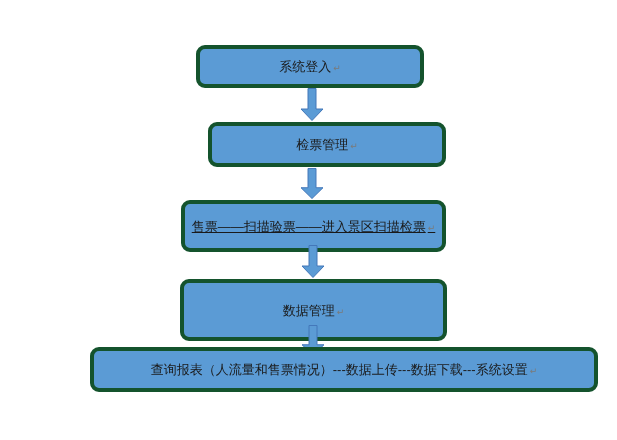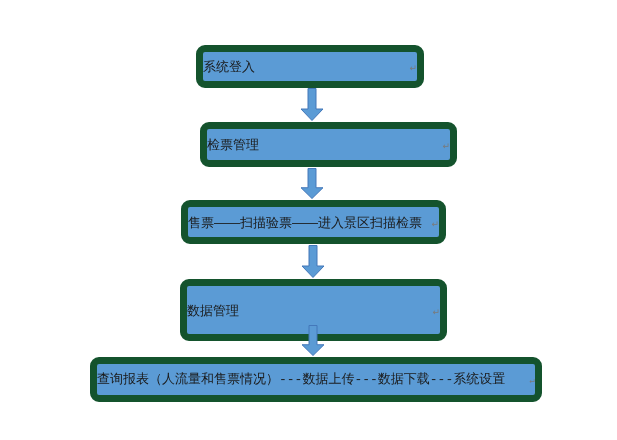--- a/index.html
+++ b/index.html
@@ -12,44 +12,44 @@
     position: relative;
     width: 617px;
     height: 440px;
     background: #ffffff;
     overflow: hidden;
   }
   .flow-node {
     position: absolute;
     box-sizing: border-box;
     background: #5b9bd5;
-    border: 7px solid #14532d;
+    border: 4px solid #14532d;
     border-radius: 9px;
     display: flex;
     align-items: center;
-    justify-content: space-between;
+    justify-content: center;
     color: #1a1a1a;
     font-size: 13px;
     line-height: 1;
     letter-spacing: 0px;
     white-space: nowrap;
   }
   .flow-node .label { color: #1a1a1a; }
   .flow-node .pmark {
     color: #7a7a7a;
     font-size: 9px;
     margin-left: 2px;
     position: relative;
     top: 2px;
   }
   .node-1 { left: 196px; top: 45px;  width: 228px; height: 43px; }
-  .node-2 { left: 200px; top: 122px; width: 257px; height: 45px; }
-  .node-3 { left: 181px; top: 200px; width: 265px; height: 44px; }
+  .node-2 { left: 208px; top: 122px; width: 238px; height: 45px; }
+  .node-3 { left: 181px; top: 200px; width: 265px; height: 52px; text-decoration: underline; }
   .node-4 { left: 180px; top: 279px; width: 267px; height: 62px; }
-  .node-5 { left: 90px;  top: 357px; width: 452px; height: 45px; font-family: Liberation Mono, monospace; }
+  .node-5 { left: 90px;  top: 347px; width: 508px; height: 45px; }
   .flow-arrow {
     position: absolute;
     width: 24px;
   }
   .arrow-1 { left: 300px; top: 88px;  height: 33px; }
   .arrow-2 { left: 300px; top: 168px; height: 31px; }
   .arrow-3 { left: 301px; top: 245px; height: 33px; }
   .arrow-4 { left: 301px; top: 325px; height: 31px; }
   .flow-arrow polygon {
     fill: #5b9bd5;

